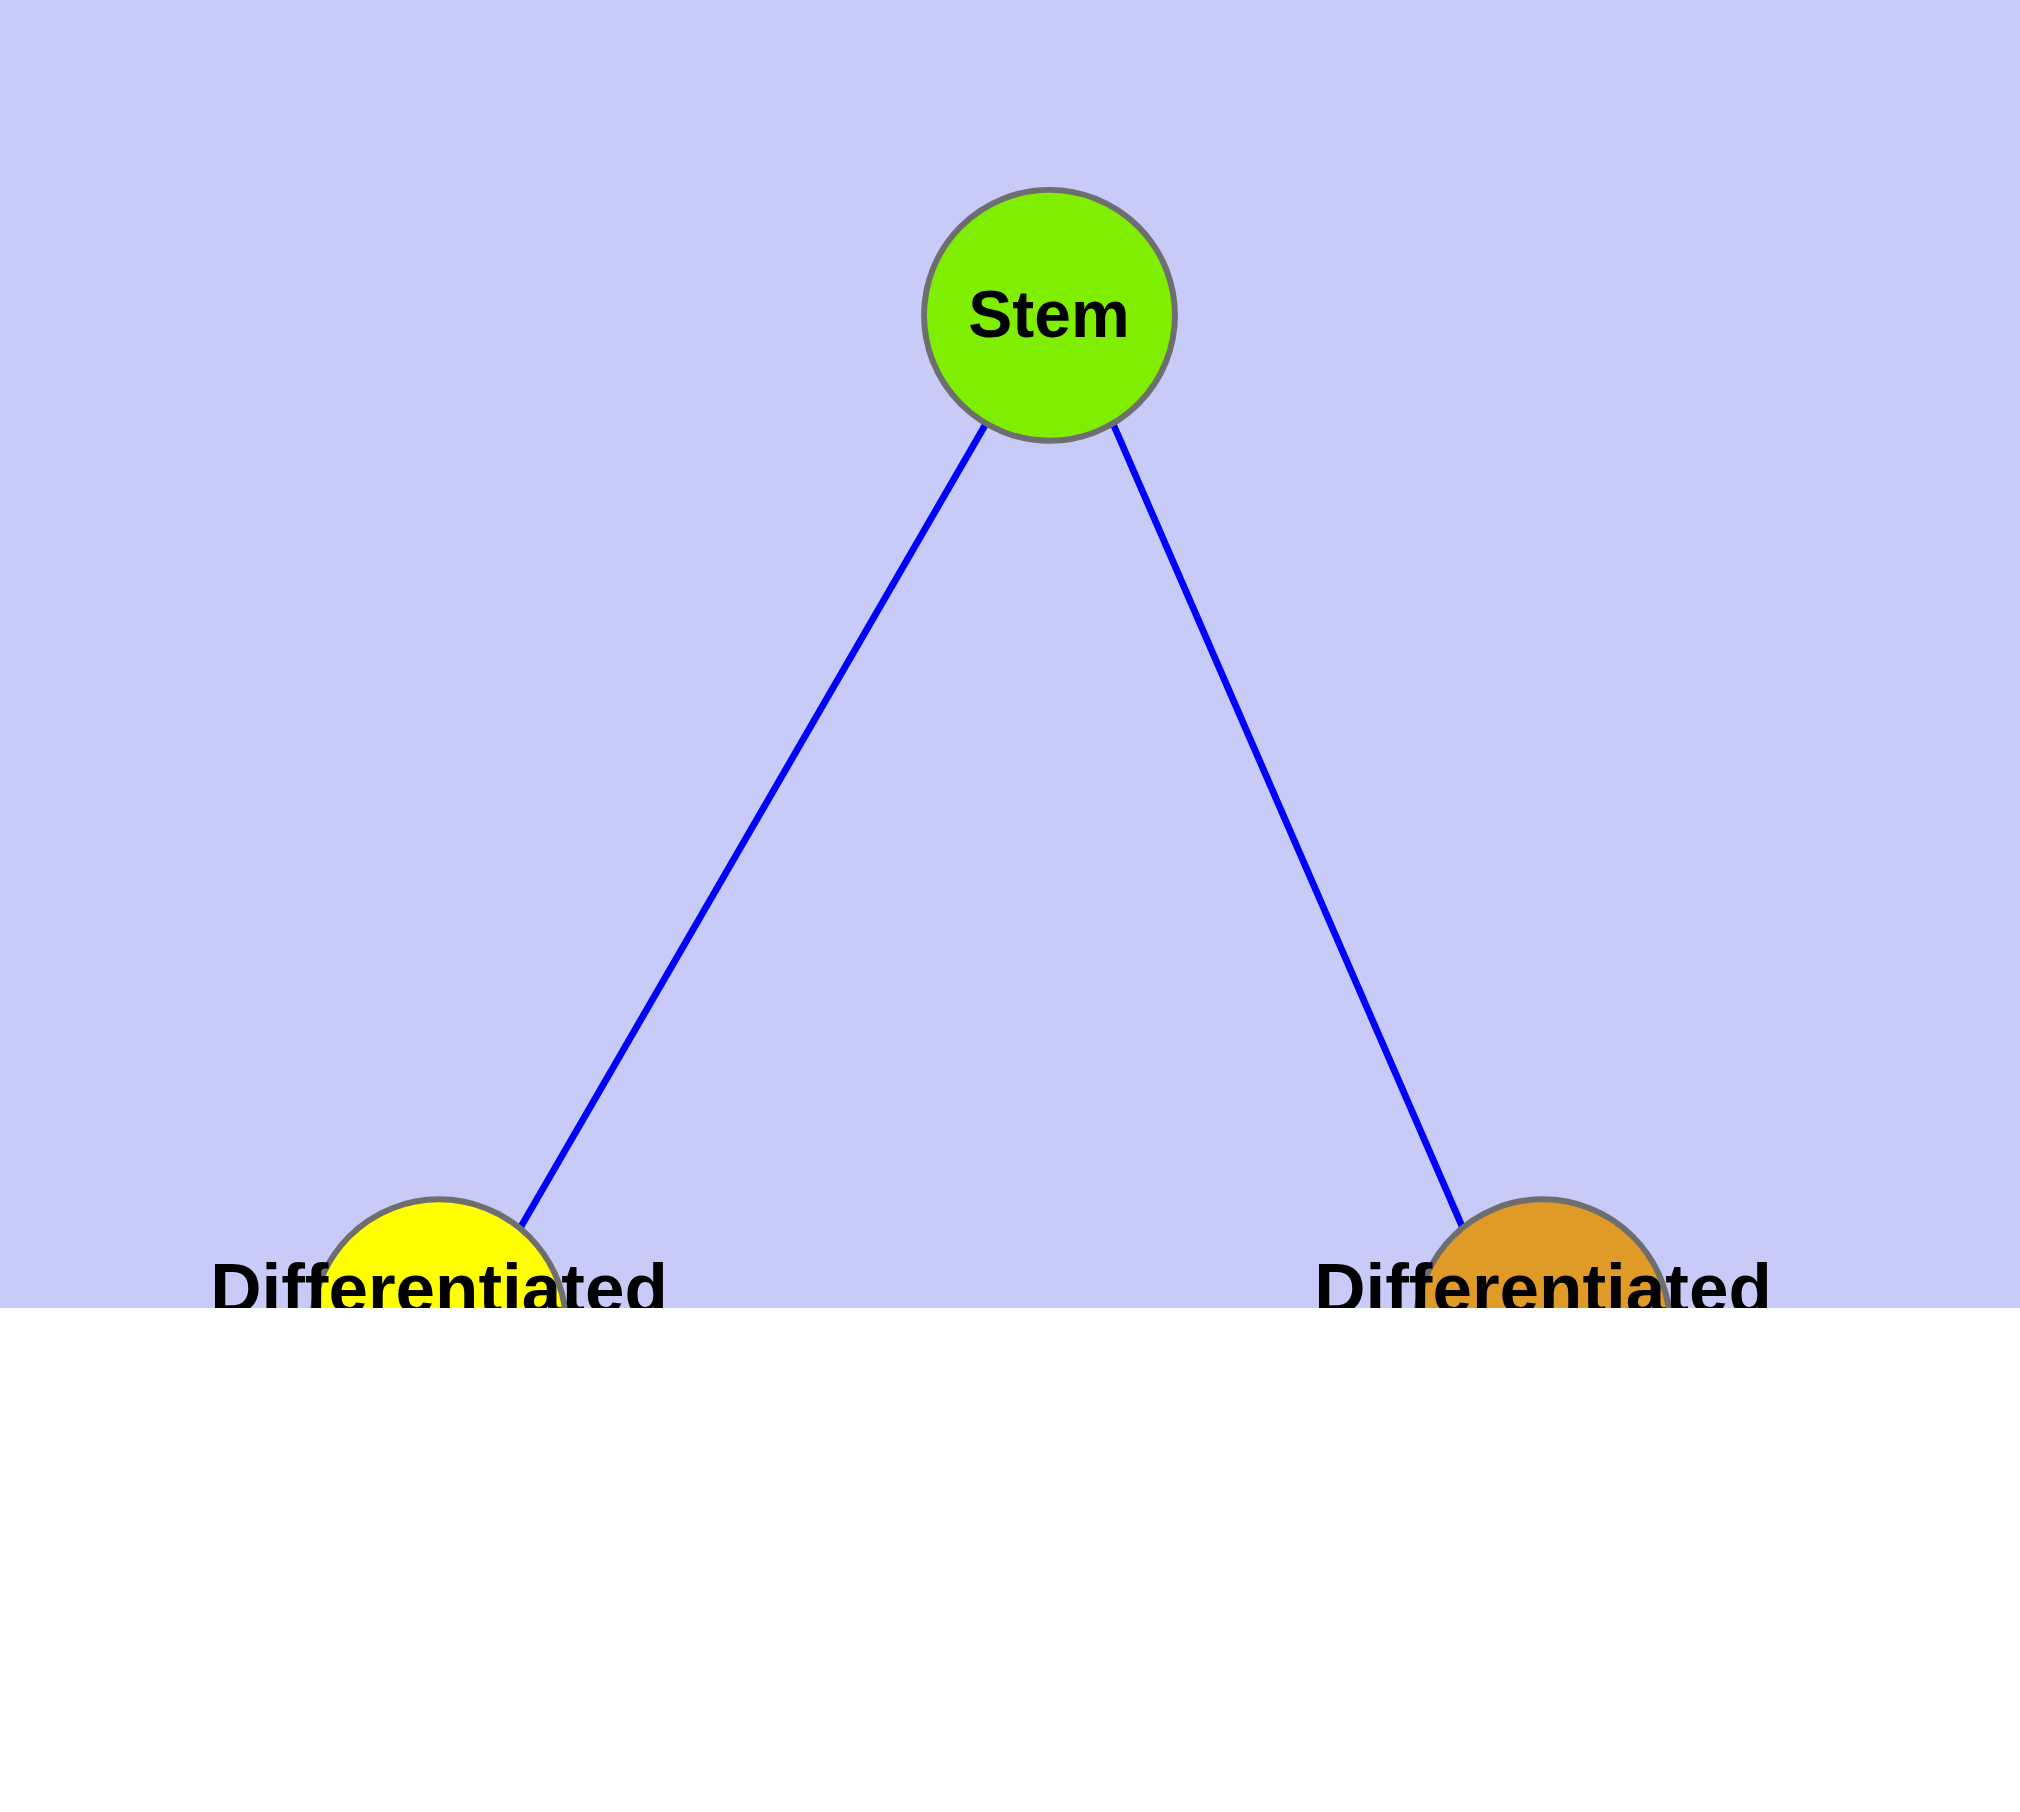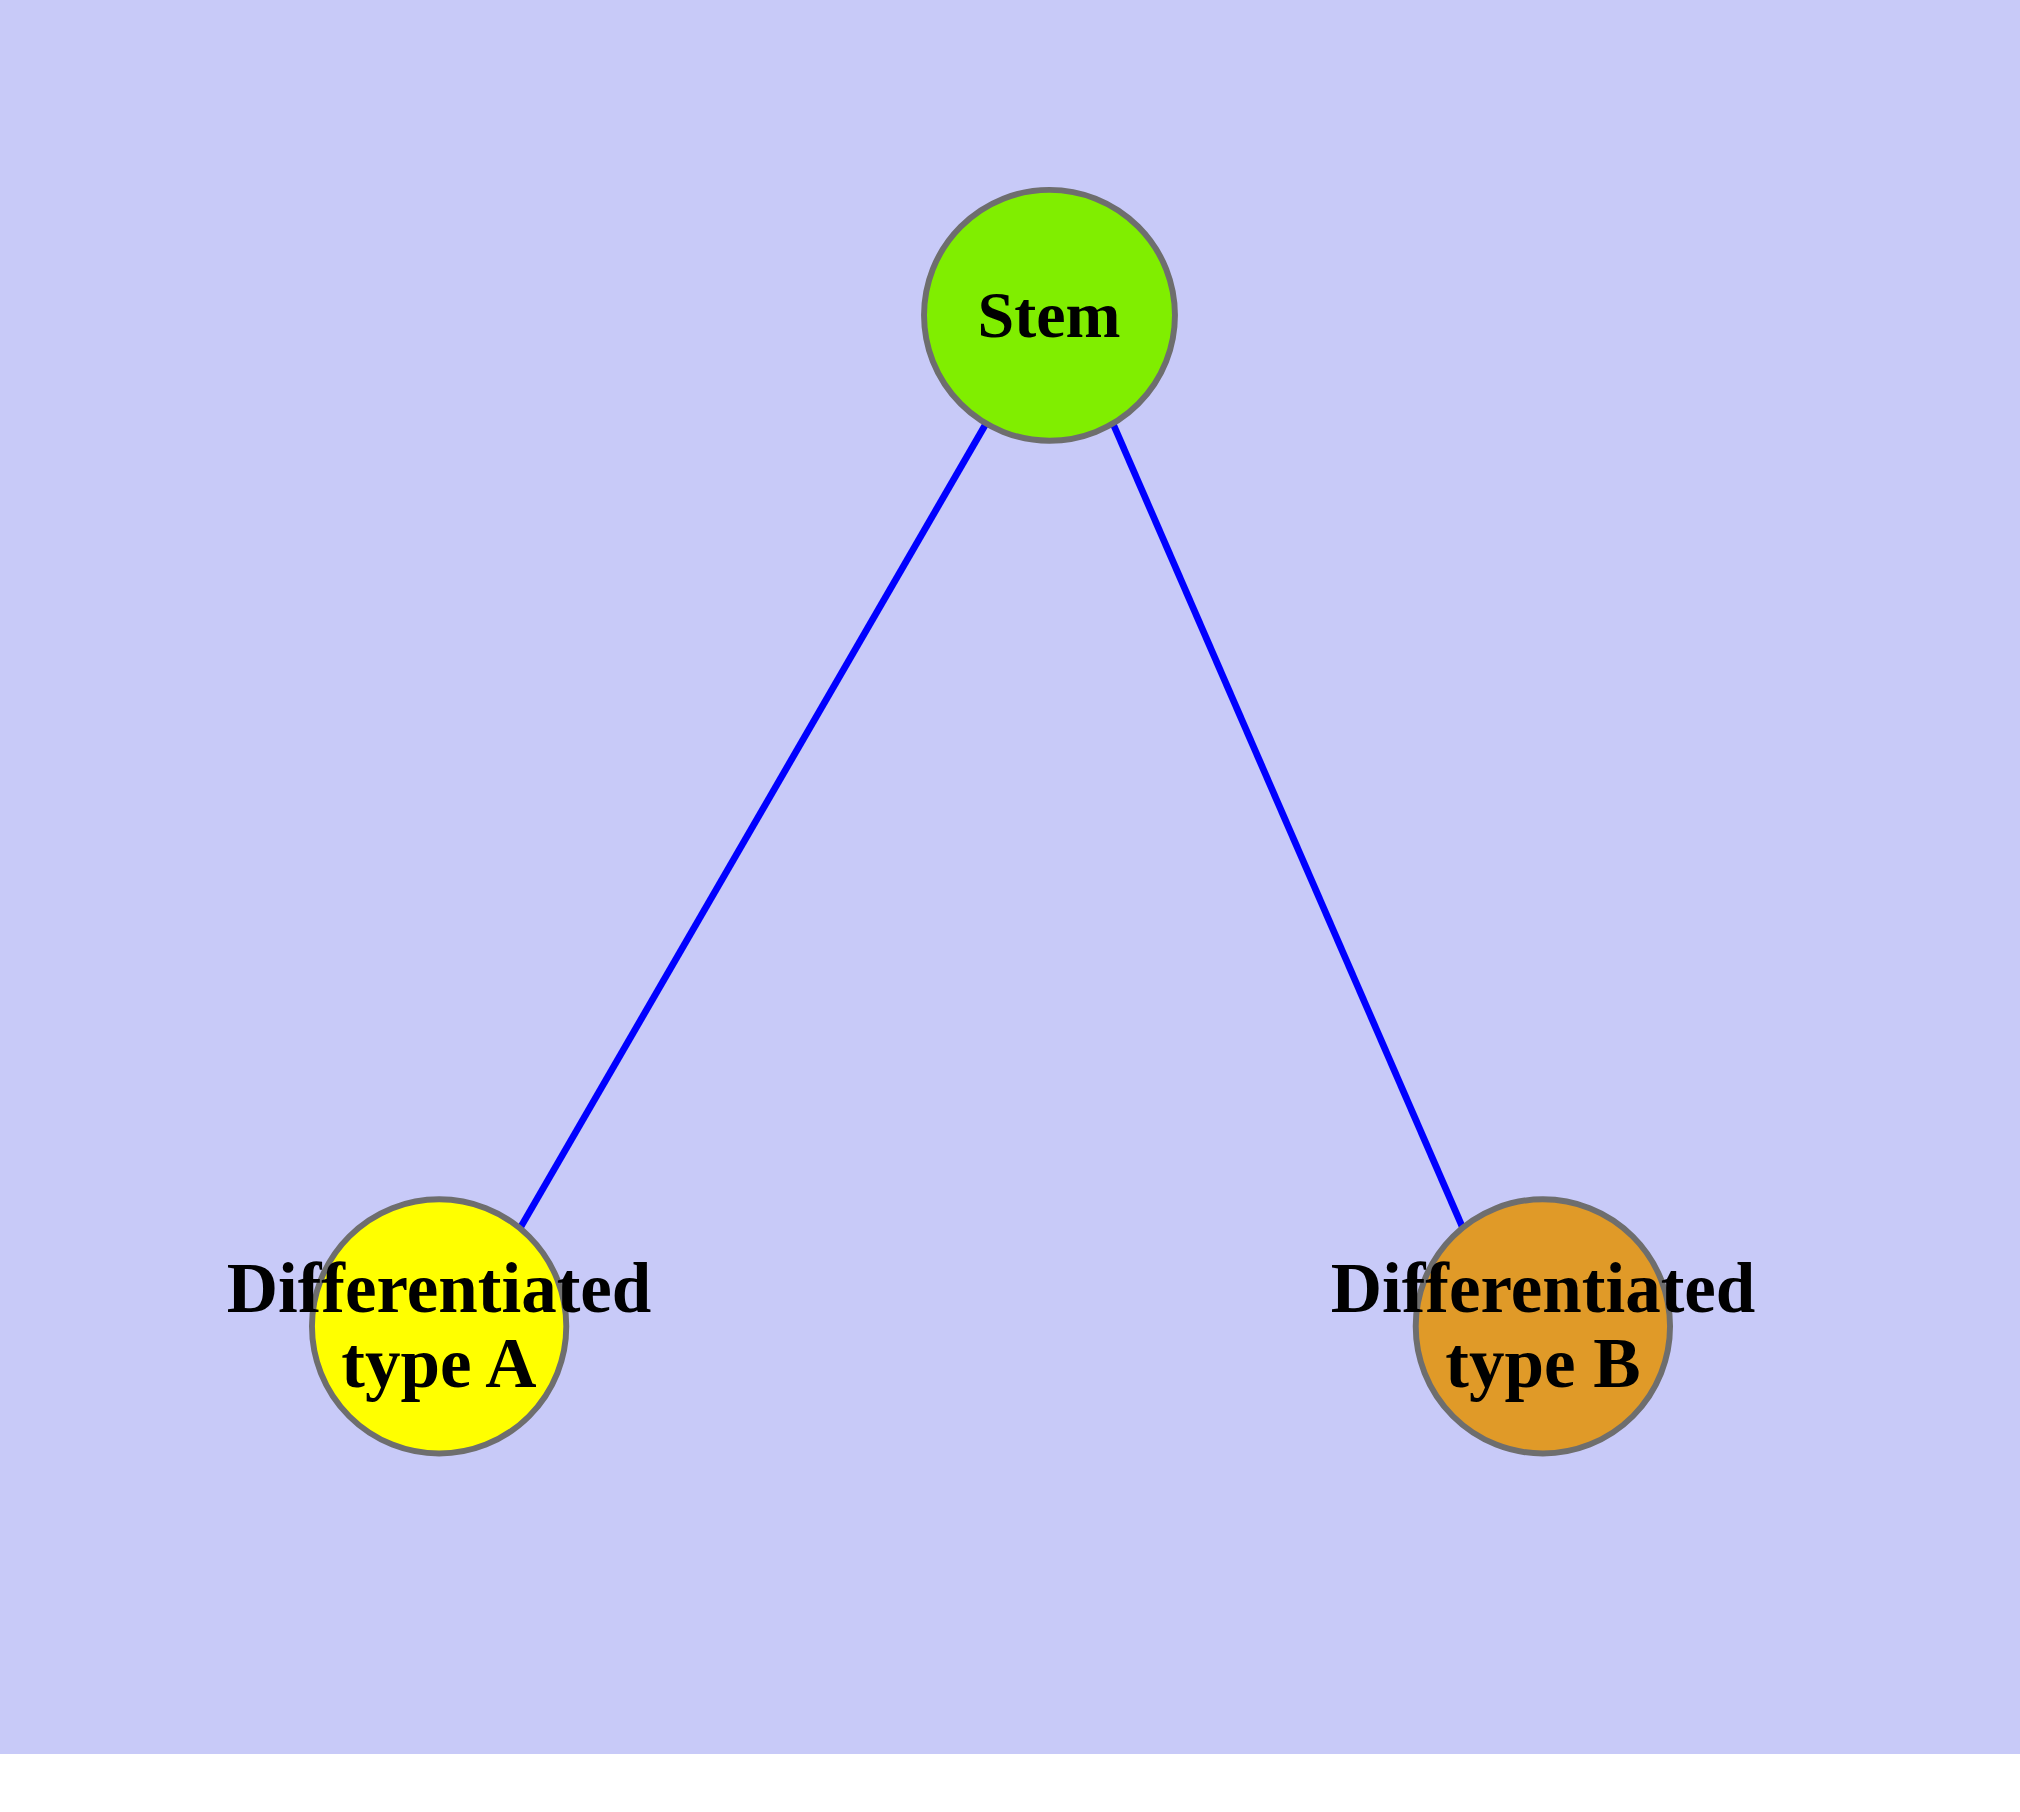--- a/index.html
+++ b/index.html
@@ -42,21 +42,21 @@
   .label-stem {
     font-size: 66px;
   }
   .label-leaf {
     font-size: 71px;
   }
 </style>
 </head>
 <body>
 
-<div id="canvas" style="width: 2021px; height: 1754px; font-family: Liberation Serif, serif;">
+<div id="canvas" style="width: 2021px; height: 1308px;">
 
   <div id="bg-rect" style="background: rgb(200, 202, 248);"></div>
 
   <svg id="graph-svg" viewBox="0 0 2384 2138" preserveAspectRatio="none" xmlns="http://www.w3.org/2000/svg" style="width: 2021px; height: 1812px;">
 
     <g>
       <line id="edge-0" stroke-linecap="butt" x1="1163" y1="500" x2="613" y2="1450" stroke="#0000ff" stroke-width="8"></line>
       <line id="edge-1" stroke-linecap="butt" x1="1313" y1="500" x2="1726" y2="1450" stroke="#0000ff" stroke-width="8"></line>
     </g>
 

